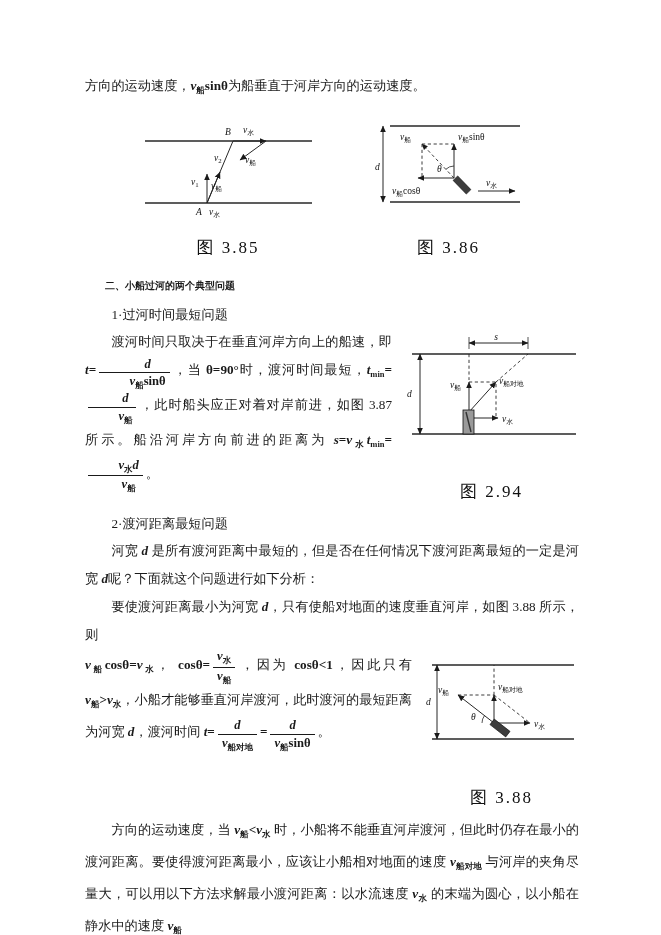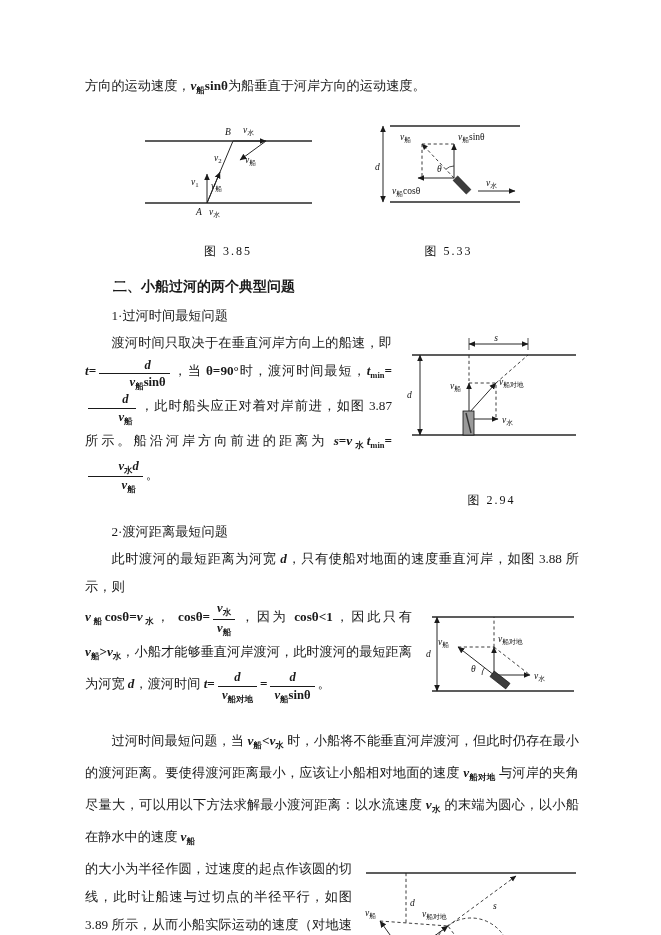--- a/index.html
+++ b/index.html
@@ -2,34 +2,34 @@
 <html><head>
 <meta charset="utf-8">
 <style>
   html,body{margin:0;padding:0;background:#e8e8e8}
   .sheet{width:661px;height:935px;background:#ffffff;margin:0 auto;position:relative;
          font-family:"Liberation Serif",serif;color:#1a1a1a;overflow:hidden;box-sizing:border-box;
          padding:72px 82px 0 85px;font-size:13.2px}
   .para{line-height:28px;text-align:justify;text-justify:inter-ideograph}
   .ind{text-indent:2em}
   .cf::after{content:"";display:block;clear:both}
-  .h2{font-weight:bold;font-size:14px;margin:14px 0 2px;text-indent:2em;line-height:26px}
+  .h2{font-weight:bold;font-size:10px;margin:14px 0 2px;text-indent:2em;line-height:26px}
   .sub{text-indent:2em;line-height:27px;margin:0 0}
   .sub2{font-weight:normal}
   .bm{font-weight:bold;font-family:"Liberation Serif",serif;white-space:nowrap}
   .bm i{font-style:italic}
   sub{font-size:8.5px;vertical-align:-3px;font-weight:bold}
   .frac{display:inline-block;vertical-align:-11px;text-align:center;font-weight:bold;
         line-height:1.15;margin:0 3px;font-size:12.6px;white-space:nowrap}
   .frac .num{display:block;border-bottom:1.2px solid #1a1a1a;padding:0 4px 1px}
   .frac .den{display:block;padding:1px 4px 0}
   .frac i{font-style:italic}
   .figrow{display:flex;justify-content:center;align-items:flex-end;gap:58px;margin:10px 0 4px}
   .figblock{text-align:center}
-  .figcap{font-size:12px;margin-top:20px;letter-spacing:2px;color:#111;text-indent:0}
+  .figcap{font-size:17px;margin-top:13px;letter-spacing:2px;color:#111;text-indent:0}
   .figfloat{float:right;text-align:center;margin:2px 0 4px 12px;text-indent:0}
   svg text{font-family:"Liberation Serif",serif;fill:#131313}
   .fl{font-size:9.5px}
   .fl .it{font-style:italic}
   .fl .sb{font-size:6.8px}
   .ln line,.ln path{stroke:#272727;stroke-width:1;fill:none}
   .ln .bank{stroke-width:1.3}
   .ln .dsh{stroke-dasharray:3.2,2.6;stroke-width:.9}
   .ln .thin{stroke-width:.8}
 </style>
@@ -90,21 +90,21 @@
           <line x1="104" y1="77" x2="141" y2="77" marker-end="url(#ah)"></line>
         </g>
         <rect x="-3.2" y="-9.5" width="6.4" height="19" transform="translate(88,71) rotate(-44)" fill="#3d3d3d" stroke="#111" stroke-width="0.6"></rect>
         <text class="fl" x="1" y="56"><tspan class="it">d</tspan></text>
         <text class="fl" x="26" y="26"><tspan class="it">v</tspan><tspan class="sb" dy="2">船</tspan></text>
         <text class="fl" x="84" y="26"><tspan class="it">v</tspan><tspan class="sb" dy="2">船</tspan><tspan dy="-2">sinθ</tspan></text>
         <text class="fl" x="18" y="80"><tspan class="it">v</tspan><tspan class="sb" dy="2">船</tspan><tspan dy="-2">cosθ</tspan></text>
         <text class="fl" x="63" y="58"><tspan class="it">θ</tspan></text>
         <text class="fl" x="112" y="72"><tspan class="it">v</tspan><tspan class="sb" dy="2">水</tspan></text>
       </svg>
-      <div class="figcap">图 5.33</div>
+      <div class="figcap">图 3.86</div>
     </div>
   </div>
 
   <div class="h2">二、小船过河的两个典型问题</div>
   <div class="sub">1·过河时间最短问题</div>
 
   <div class="para ind cf">
     <span class="figfloat">
       <svg width="175" height="125" viewBox="0 0 175 125">
         <g class="ln">
@@ -130,23 +130,26 @@
         <text class="fl" x="95" y="54"><tspan class="it">v</tspan><tspan class="sb" dy="2">船对地</tspan></text>
         <text class="fl" x="98" y="92"><tspan class="it">v</tspan><tspan class="sb" dy="2">水</tspan></text>
       </svg>
       <span class="figcap" style="display:block">图 2.94</span>
     </span>
     <span>渡河时间只取决于在垂直河岸方向上的船速，即</span><span class="bm"><i>t</i><span>=</span></span><span class="frac"><span class="num"><i>d</i></span><span class="den"><i>v</i><sub>船</sub><span>sinθ</span></span></span><span>，当 </span><span class="bm">θ=90°</span><span>时，渡河时间最短，</span><span class="bm"><i>t</i><sub>min</sub><span>=</span></span><span class="frac"><span class="num"><i>d</i></span><span class="den"><i>v</i><sub>船</sub></span></span><span>，此时船头应正对着对岸前进，如图 3.87 所示。船沿河岸方向前进的距离为 </span><span class="bm"><i>s</i><span>=</span><i>v</i><sub>水</sub><i>t</i><sub>min</sub><span>=</span></span><span class="frac"><span class="num"><i>v</i><sub>水</sub><i>d</i></span><span class="den"><i>v</i><sub>船</sub></span></span><span>。</span>
   </div>
 
   <div class="sub sub2">2·渡河距离最短问题</div>
 
-
   <div class="para ind">
-    <span>此时渡河的最短距离为河宽 </span><span class="bm"><i>d</i></span><span>，只有使船对地面的速度垂直河岸，如图 3.88 所示，则</span>
+    <span>河宽 </span><span class="bm"><i>d</i></span><span> 是所有渡河距离中最短的，但是否在任何情况下渡河距离最短的一定是河宽 </span><span class="bm"><i>d</i></span><span>呢？下面就这个问题进行如下分析：</span>
+  </div>
+
+  <div class="para ind">
+    <span>要使渡河距离最小为河宽 </span><span class="bm"><i>d</i></span><span>，只有使船对地面的速度垂直河岸，如图 3.88 所示，则</span>
   </div>
 
   <div class="para cf">
     <span class="figfloat">
       <svg width="155" height="110" viewBox="0 0 155 110">
         <g class="ln">
           <line class="bank" x1="8" y1="14" x2="150" y2="14"></line>
           <line class="bank" x1="8" y1="88" x2="150" y2="88"></line>
           <line x1="13" y1="14" x2="13" y2="88" marker-start="url(#ah)" marker-end="url(#ah)"></line>
           <line class="dsh" x1="70" y1="44" x2="70" y2="14"></line>
@@ -157,26 +160,27 @@
           <line x1="70" y1="72" x2="106" y2="72" marker-end="url(#ah)"></line>
           <path class="thin" d="M 58,72 A 12 12 0 0 1 60.5,64.6"></path>
         </g>
         <rect x="-3.5" y="-10" width="7" height="20" transform="translate(76,77) rotate(-52)" fill="#3d3d3d" stroke="#111" stroke-width="0.6"></rect>
         <text class="fl" x="2" y="54"><tspan class="it">d</tspan></text>
         <text class="fl" x="14" y="42"><tspan class="it">v</tspan><tspan class="sb" dy="2">船</tspan></text>
         <text class="fl" x="74" y="39"><tspan class="it">v</tspan><tspan class="sb" dy="2">船对地</tspan></text>
         <text class="fl" x="110" y="76"><tspan class="it">v</tspan><tspan class="sb" dy="2">水</tspan></text>
         <text class="fl" x="47" y="69"><tspan class="it">θ</tspan></text>
       </svg>
+      <span class="figcap" style="display:block">图 3.88</span>
     </span>
     <span class="bm"><i>v</i><sub>船</sub><span>cosθ</span><span>=</span><i>v</i><sub>水</sub></span><span>， </span><span class="bm"><span>cosθ</span><span>=</span></span><span class="frac"><span class="num"><i>v</i><sub>水</sub></span><span class="den"><i>v</i><sub>船</sub></span></span><span>，因为 </span><span class="bm">cosθ&lt;1</span><span>，因此只有 </span><span class="bm"><i>v</i><sub>船</sub><span>&gt;</span><i>v</i><sub>水</sub></span><span>，小船才能够垂直河岸渡河，此时渡河的最短距离为河宽 </span><span class="bm"><i>d</i></span><span>，渡河时间 </span><span class="bm"><i>t</i><span>=</span></span><span class="frac"><span class="num"><i>d</i></span><span class="den"><i>v</i><sub>船对地</sub></span></span><span class="bm">=</span><span class="frac"><span class="num"><i>d</i></span><span class="den"><i>v</i><sub>船</sub><span>sinθ</span></span></span><span>。</span>
   </div>
 
   <div class="para ind">
-    <span>过河时间最短问题，当 </span><span class="bm"><i>v</i><sub>船</sub><span>&lt;</span><i>v</i><sub>水</sub></span><span> 时，小船将不能垂直河岸渡河，但此时仍存在最小的渡河距离。要使得渡河距离最小，应该让小船相对地面的速度 </span><span class="bm"><i>v</i><sub>船对地</sub></span><span> 与河岸的夹角尽量大，可以用以下方法求解最小渡河距离：以水流速度 </span><span class="bm"><i>v</i><sub>水</sub></span><span> 的末端为圆心，以小船在静水中的速度 </span><span class="bm"><i>v</i><sub>船</sub></span>
+    <span>方向的运动速度，当 </span><span class="bm"><i>v</i><sub>船</sub><span>&lt;</span><i>v</i><sub>水</sub></span><span> 时，小船将不能垂直河岸渡河，但此时仍存在最小的渡河距离。要使得渡河距离最小，应该让小船相对地面的速度 </span><span class="bm"><i>v</i><sub>船对地</sub></span><span> 与河岸的夹角尽量大，可以用以下方法求解最小渡河距离：以水流速度 </span><span class="bm"><i>v</i><sub>水</sub></span><span> 的末端为圆心，以小船在静水中的速度 </span><span class="bm"><i>v</i><sub>船</sub></span>
   </div>
 
   <div class="para cf">
     <span class="figfloat">
       <svg width="215" height="118" viewBox="0 0 215 118">
         <g class="ln">
           <line class="bank" x1="2" y1="16" x2="212" y2="16"></line>
           <line class="bank" x1="2" y1="100" x2="212" y2="100"></line>
           <line class="dsh" x1="42" y1="16" x2="42" y2="66"></line>
           <line class="dsh" x1="16" y1="64" x2="84" y2="69"></line>

